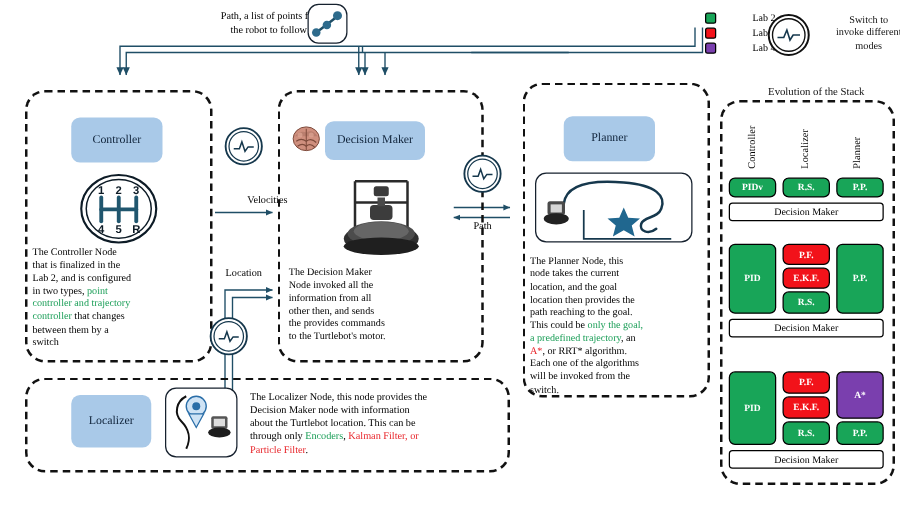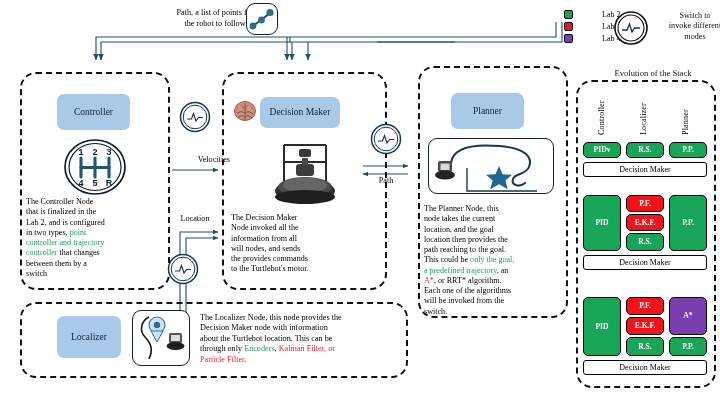--- a/index.html
+++ b/index.html
@@ -246,21 +246,21 @@
       <rect x="37" y="14" width="12" height="8" rx="2" fill="#3a3a3a"></rect>
       <rect x="34" y="29" width="18" height="12" rx="3" fill="#3c3c3c"></rect>
       <rect x="40" y="23" width="6" height="7" fill="#4a4a4a"></rect>
       <ellipse cx="43" cy="56" rx="30" ry="12" fill="#2f2f2f"></ellipse>
       <ellipse cx="43" cy="52" rx="27" ry="10" fill="#4c4c4c"></ellipse>
       <ellipse cx="43" cy="50" rx="22" ry="7.5" fill="#666"></ellipse>
       <ellipse cx="43" cy="62" rx="30" ry="7" fill="#1f1f1f"></ellipse>
     </svg>
   </div>
 
-  <div class="para" style="left:231px;top:213px;width:148px;"><span>The Decision Maker</span><br><span>Node invoked all the</span><br><span>information from all</span><br><span>will nodes, and sends</span><br><span>the provides commands</span><br><span>to the Turtlebot's motor.</span></div>
+  <div class="para" style="left:231px;top:213px;width:148px;"><span>The Decision Maker</span><br><span>Node invoked all the</span><br><span>information from all</span><br><span>other then, and sends</span><br><span>the provides commands</span><br><span>to the Turtlebot's motor.</span></div>
 
   <div class="abs" style="left:369px;top:122px;">
     <svg width="34" height="34" viewBox="0 0 34 34">
       <circle cx="17" cy="17" r="14.5" fill="#fff" stroke="#16384d" stroke-width="1.5"></circle>
       <circle cx="17" cy="17" r="11.8" fill="#fff" stroke="#16384d" stroke-width="1"></circle>
       <path d="M9,19 L13.5,19 L15.5,13.5 L18,21 L20.5,17.5 L25,17.5" stroke="#16384d" stroke-width="1.2" fill="none"></path>
     </svg>
   </div>
 
   <div class="alabel" style="left:356px;top:176px;width:60px;">Path</div>

